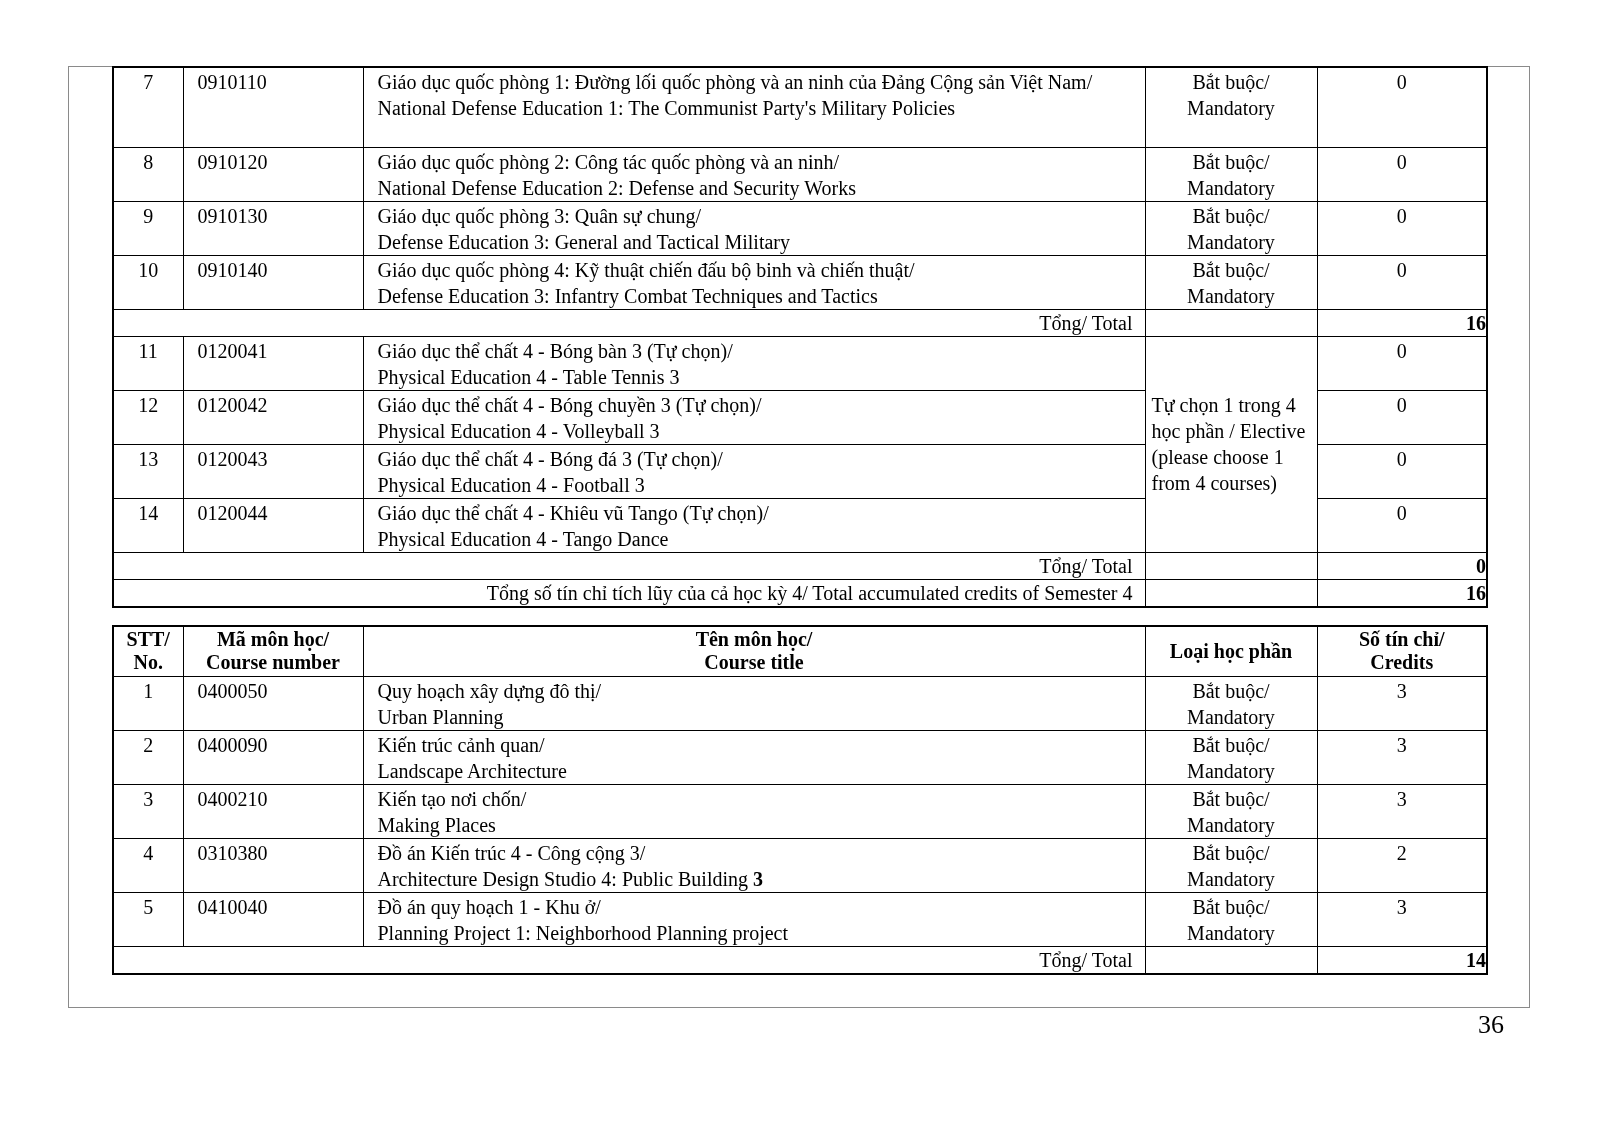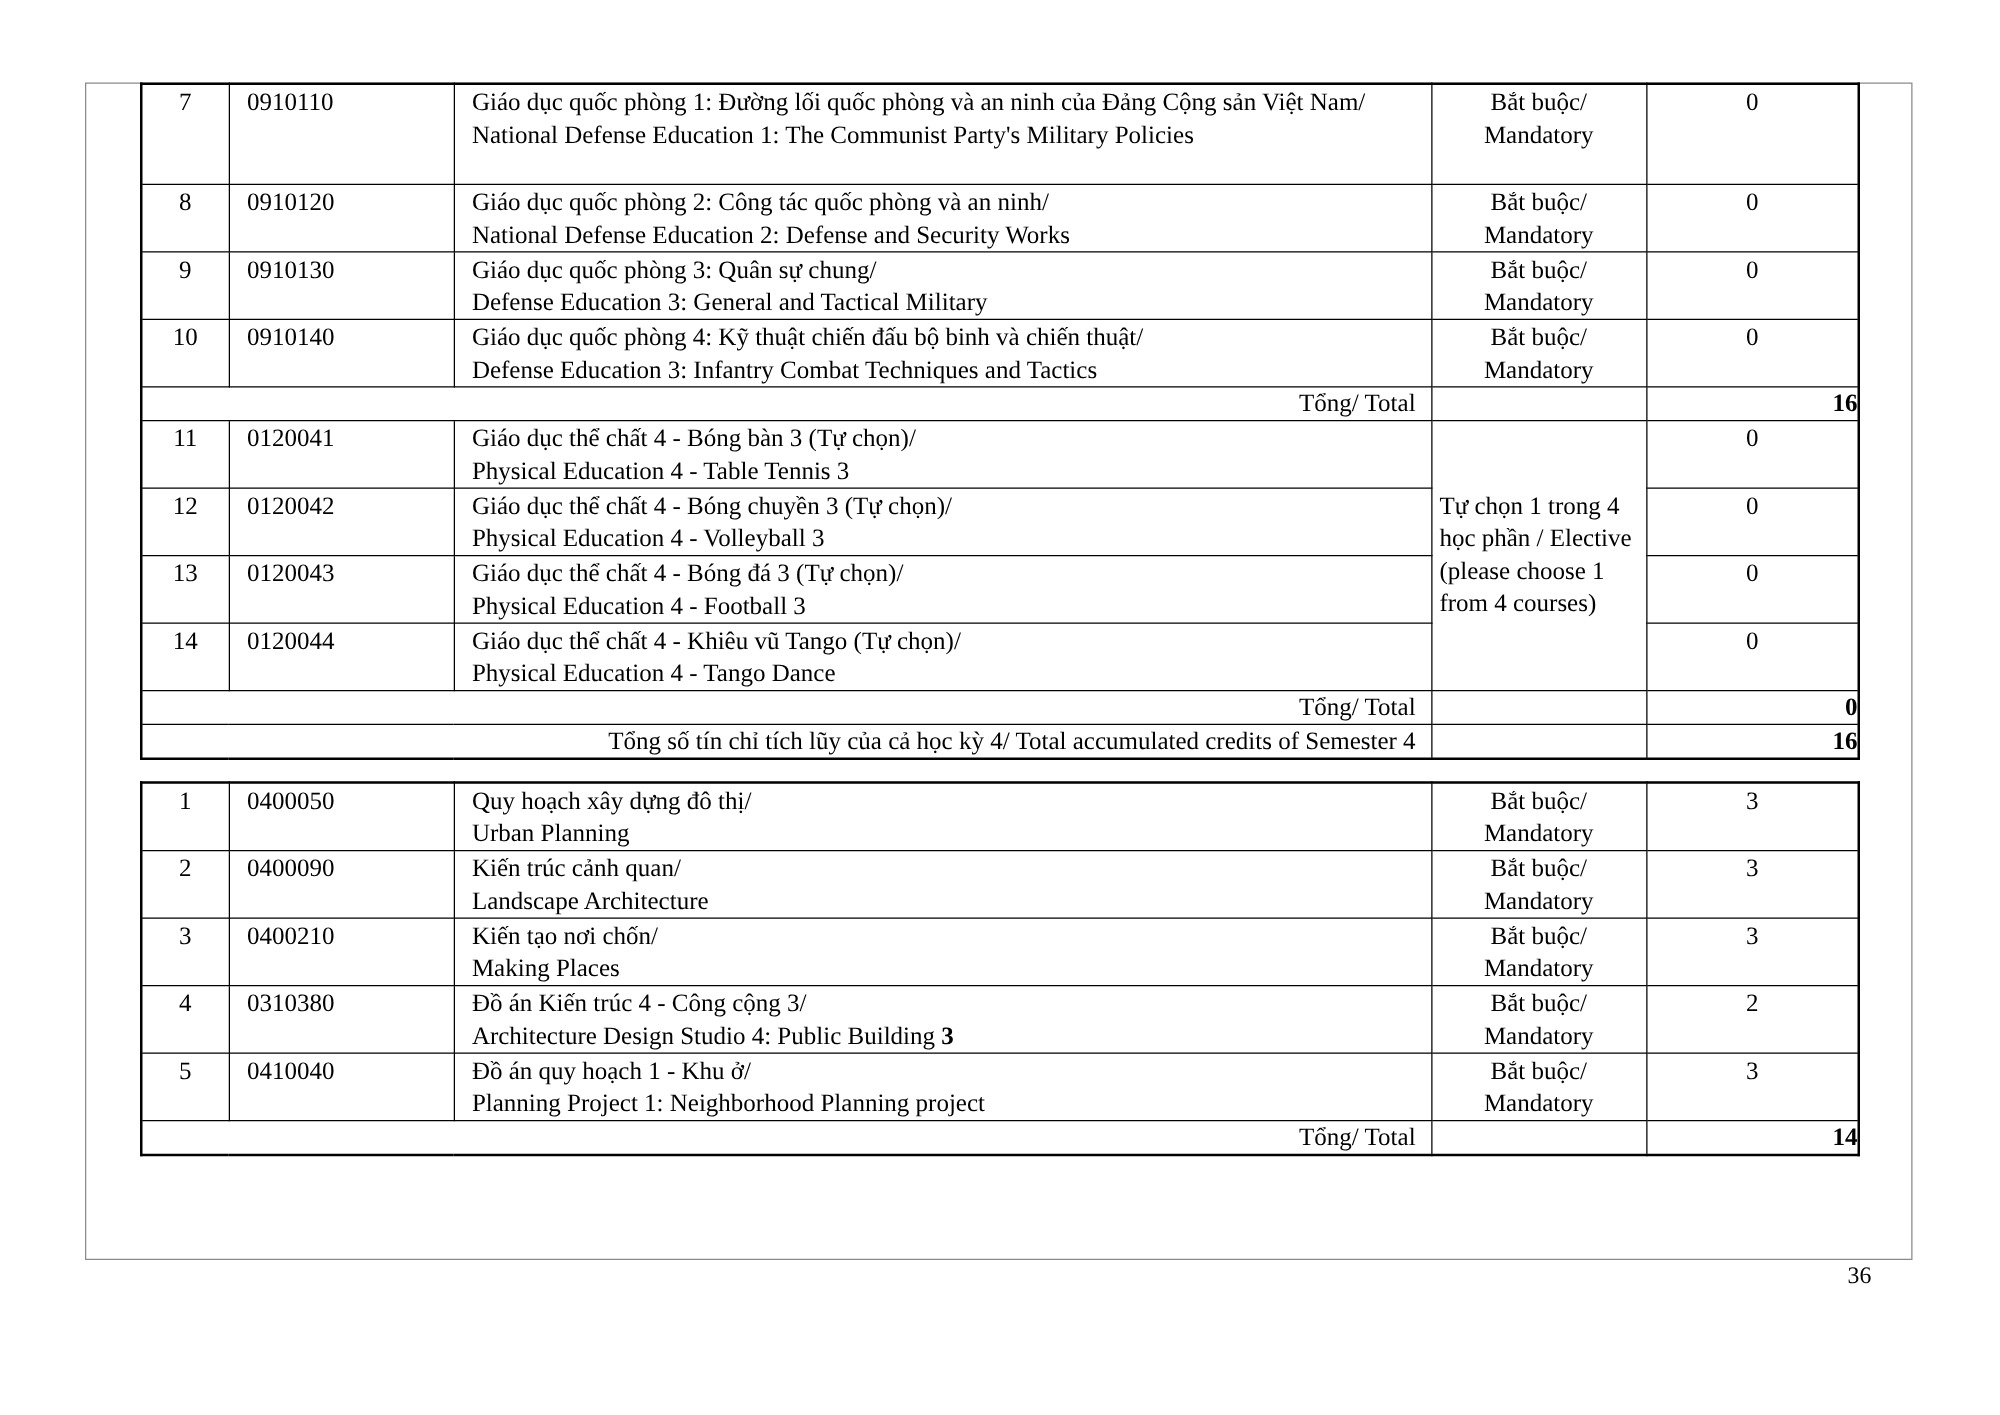--- a/index.html
+++ b/index.html
@@ -19,21 +19,21 @@
   .c-title{text-align:left;padding:1px 8px 0 14px;}
   .c-type{text-align:center;padding-top:1px;}
   .c-credits{text-align:center;padding-top:1px;}
   .c-total-label{text-align:right;padding:0 12px 0 4px;}
   .c-total-value{text-align:right;font-weight:bold;}
   .c-elective-note{text-align:left;vertical-align:middle;padding:0 6px;}
   .sem-title td{font-weight:bold;text-align:left;padding:0 0 0 8px;font-size:20px;}
   .col-head td{font-weight:bold;text-align:center;vertical-align:middle;
                line-height:23px;padding:1px 2px;}
   .bold{font-weight:bold;}
-  #page-number{position:absolute;left:1478px;top:1010px;font-size:19px;
+  #page-number{position:absolute;left:1478px;top:1010px;font-size:26px;
                font-family:"Liberation Serif","DejaVu Serif",serif;}
 </style>
 </head>
 <body>
 
 <div id="page">
   <div id="outer-frame"></div>
 
   <table id="table1" class="doc">
     <colgroup>
@@ -153,20 +153,39 @@
 
   <table id="table2" class="doc">
     <colgroup>
       <col style="width:70px">
         <col style="width:180px">
         <col style="width:782px">
       <col style="width:172px">
         <col style="width:170px">
     </colgroup>
     <tbody>
+      <tr class="col-head" style="height:50px">
+        <td>
+          <div>STT/</div>
+          <div>No.</div>
+        </td>
+        <td>
+          <div>Mã môn học/</div>
+          <div>Course number</div>
+        </td>
+        <td>
+          <div>Tên môn học/</div>
+          <div>Course title</div>
+        </td>
+        <td>Loại học phần</td>
+        <td>
+          <div>Số tín chỉ/</div>
+          <div>Credits</div>
+        </td>
+      </tr>
     <tr style="height: 52px;">
           <td class="c-no"><span>1</span></td>
           <td class="c-code"><span>0400050</span></td>
           <td class="c-title">
             <div>Quy hoạch xây dựng đô thị/</div>
             <div>Urban Planning</div>
           </td>
           <td class="c-type">
             <div>Bắt buộc/</div>
             <div>Mandatory</div>

